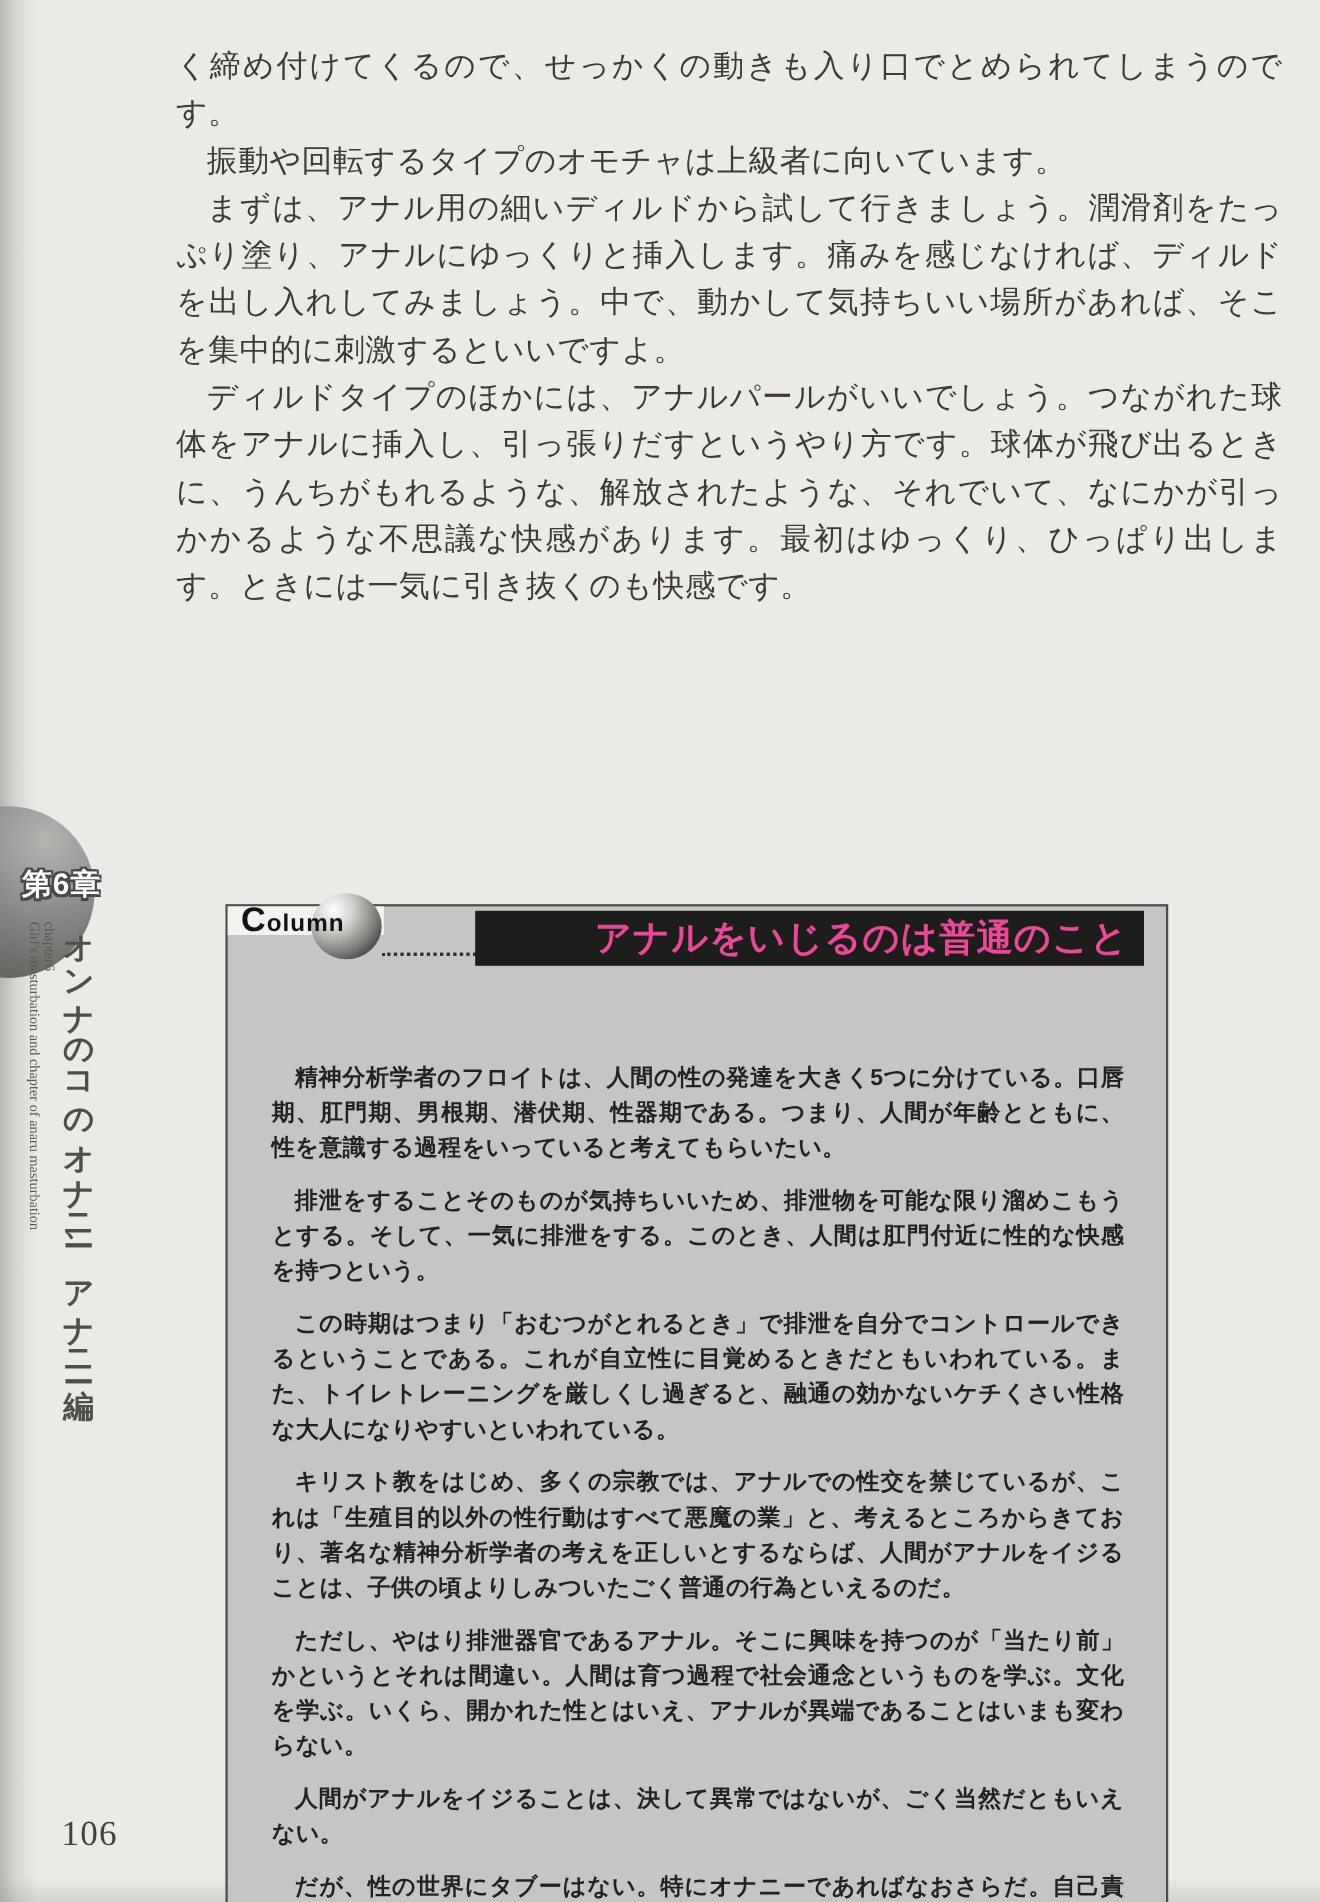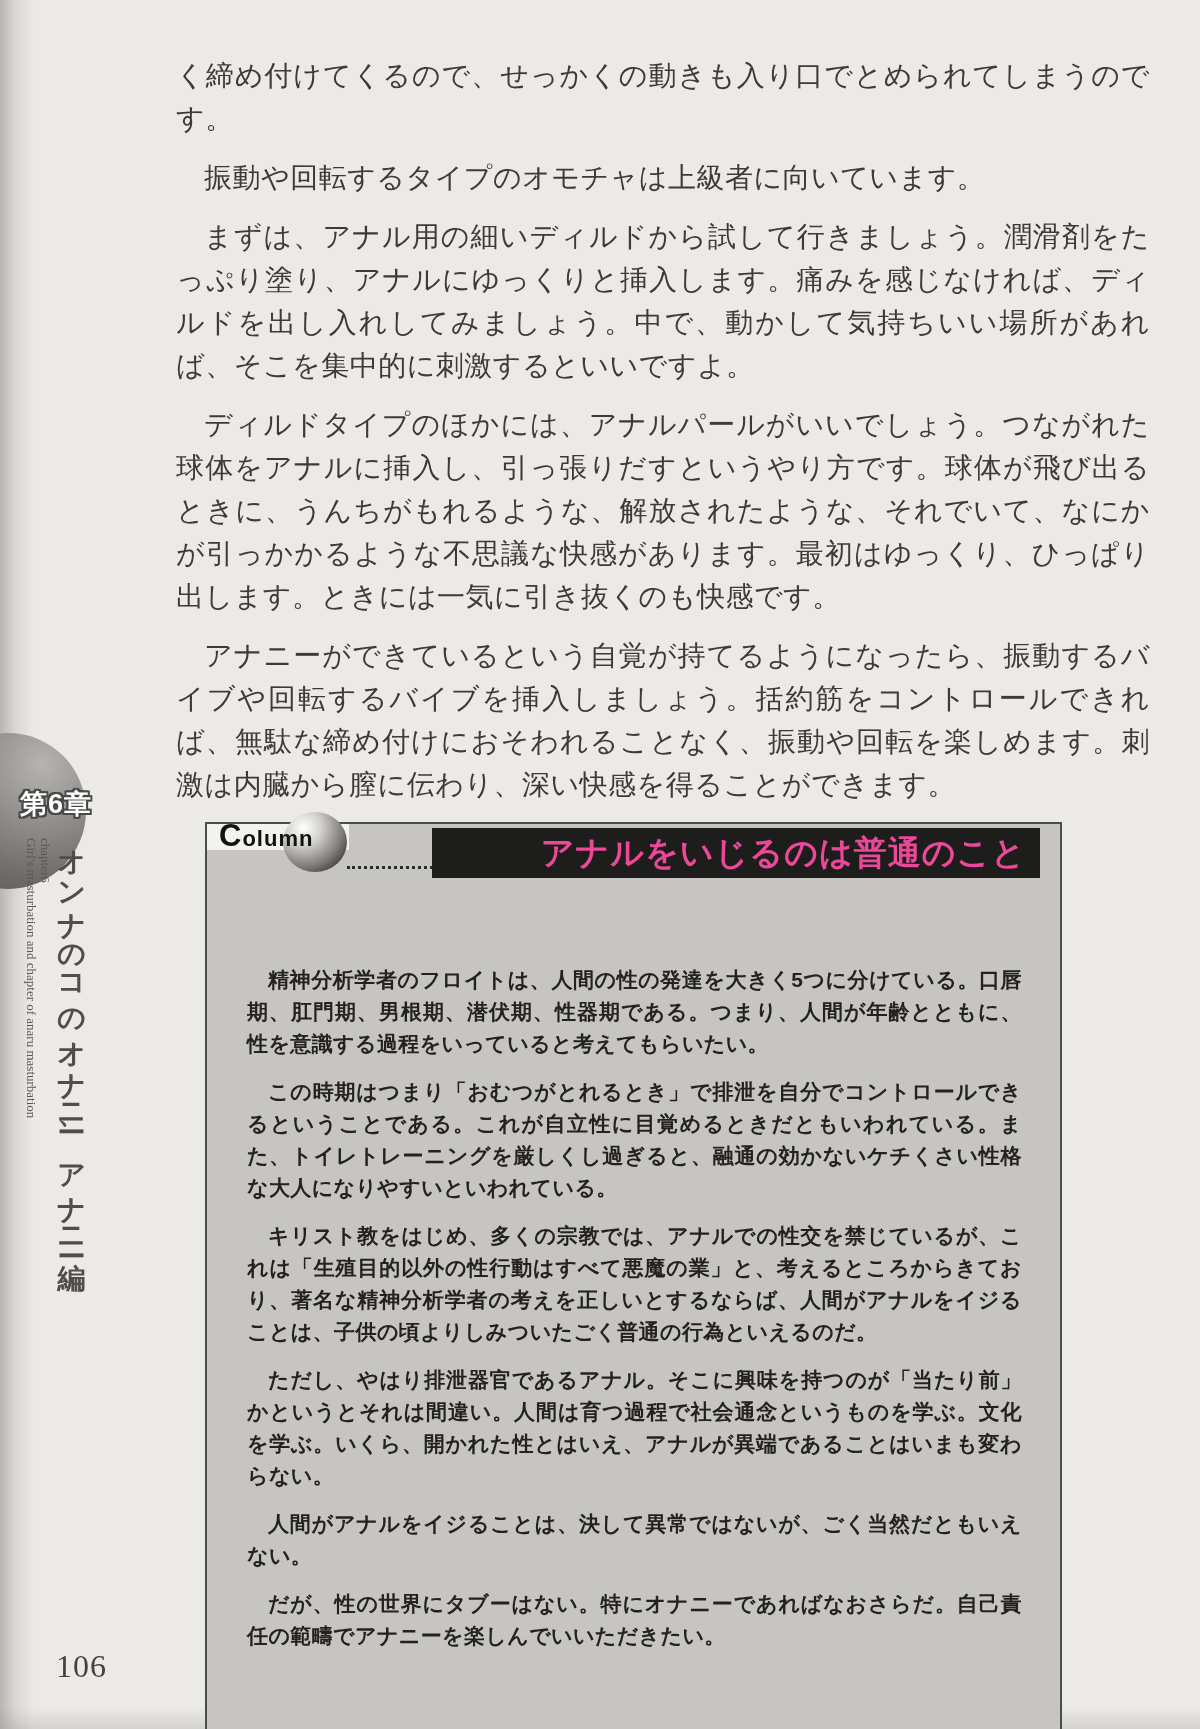--- a/index.html
+++ b/index.html
@@ -21,21 +21,21 @@
     background:linear-gradient(0deg, rgba(140,138,134,.25), rgba(140,138,134,0));
     pointer-events:none;
   }
 
   
   .main-text{
     position:absolute;left:160px;top:38px;width:1006px;
     font-size:28px;line-height:43px;color:#3d3b37;
     text-align:justify;letter-spacing:.5px;
   }
-  .main-text p{margin:16px;text-indent:1em;}
+  .main-text p{margin:0;text-indent:1em;}
   .main-text p.no-indent{text-indent:0;}
 
   
   .chapter-sphere{
     position:absolute;left:-70px;top:733px;width:156px;height:156px;border-radius:50%;
     background:radial-gradient(circle at 72% 20%, #b6b4b1 0%, #979593 30%, #6e6c69 68%, #565452 100%);
   }
   .chapter-badge{
     position:absolute;left:20px;top:786px;
     font-size:27px;font-weight:bold;color:#ffffff;letter-spacing:1px;
@@ -102,41 +102,41 @@
 <body>
 
 <div class="spine-shadow"></div>
 <div class="bottom-shade"></div>
 
 <div class="main-text">
     <p class="no-indent">く締め付けてくるので、せっかくの動きも入り口でとめられてしまうのです。</p>
     <p>振動や回転するタイプのオモチャは上級者に向いています。</p>
     <p>まずは、アナル用の細いディルドから試して行きましょう。潤滑剤をたっぷり塗り、アナルにゆっくりと挿入します。痛みを感じなければ、ディルドを出し入れしてみましょう。中で、動かして気持ちいい場所があれば、そこを集中的に刺激するといいですよ。</p>
     <p>ディルドタイプのほかには、アナルパールがいいでしょう。つながれた球体をアナルに挿入し、引っ張りだすというやり方です。球体が飛び出るときに、うんちがもれるような、解放されたような、それでいて、なにかが引っかかるような不思議な快感があります。最初はゆっくり、ひっぱり出します。ときには一気に引き抜くのも快感です。</p>
-    <p>アナニーができているという自覚が持てるようになったら、振動するバイブや回転するバイブを挿入しましょう。括約筋をコントロールできれば、無駄な締め付けにおそわれることなく、振動や回転を楽しめます。刺激は内臓から膣に伝わり、深い快感を得ることができます。</p>
   </div>
 
 <div class="chapter-sphere"></div>
 <div class="chapter-badge">第6章</div>
 <div class="chapter-en-vertical">
   <div>chapter6</div>
   <div>Girl's masturbation and chapter of anaru masturbation</div>
 </div>
 <div class="chapter-title-vertical">オンナのコのオナニー、アナニー編</div>
 
 <div class="column-box">
   <div class="column-notch"></div>
   <div class="column-dots"></div>
   <div class="column-ball"></div>
   <div class="column-label">Column</div>
   <div class="column-title-bar">
     <div class="column-title">アナルをいじるのは普通のこと</div>
   </div>
   <div class="column-body">
       <p>精神分析学者のフロイトは、人間の性の発達を大きく5つに分けている。口唇期、肛門期、男根期、潜伏期、性器期である。つまり、人間が年齢とともに、性を意識する過程をいっていると考えてもらいたい。</p>
+      <p>排泄をすることそのものが気持ちいいため、排泄物を可能な限り溜めこもうとする。そして、一気に排泄をする。このとき、人間は肛門付近に性的な快感を持つという。</p>
       <p>この時期はつまり「おむつがとれるとき」で排泄を自分でコントロールできるということである。これが自立性に目覚めるときだともいわれている。また、トイレトレーニングを厳しくし過ぎると、融通の効かないケチくさい性格な大人になりやすいといわれている。</p>
       <p>キリスト教をはじめ、多くの宗教では、アナルでの性交を禁じているが、これは「生殖目的以外の性行動はすべて悪魔の業」と、考えるところからきており、著名な精神分析学者の考えを正しいとするならば、人間がアナルをイジることは、子供の頃よりしみついたごく普通の行為といえるのだ。</p>
       <p>ただし、やはり排泄器官であるアナル。そこに興味を持つのが「当たり前」かというとそれは間違い。人間は育つ過程で社会通念というものを学ぶ。文化を学ぶ。いくら、開かれた性とはいえ、アナルが異端であることはいまも変わらない。</p>
       <p>人間がアナルをイジることは、決して異常ではないが、ごく当然だともいえない。</p>
       <p>だが、性の世界にタブーはない。特にオナニーであればなおさらだ。自己責任の範疇でアナニーを楽しんでいいただきたい。</p>
     </div>
 </div>
 
 <div class="page-number">106</div>
 

